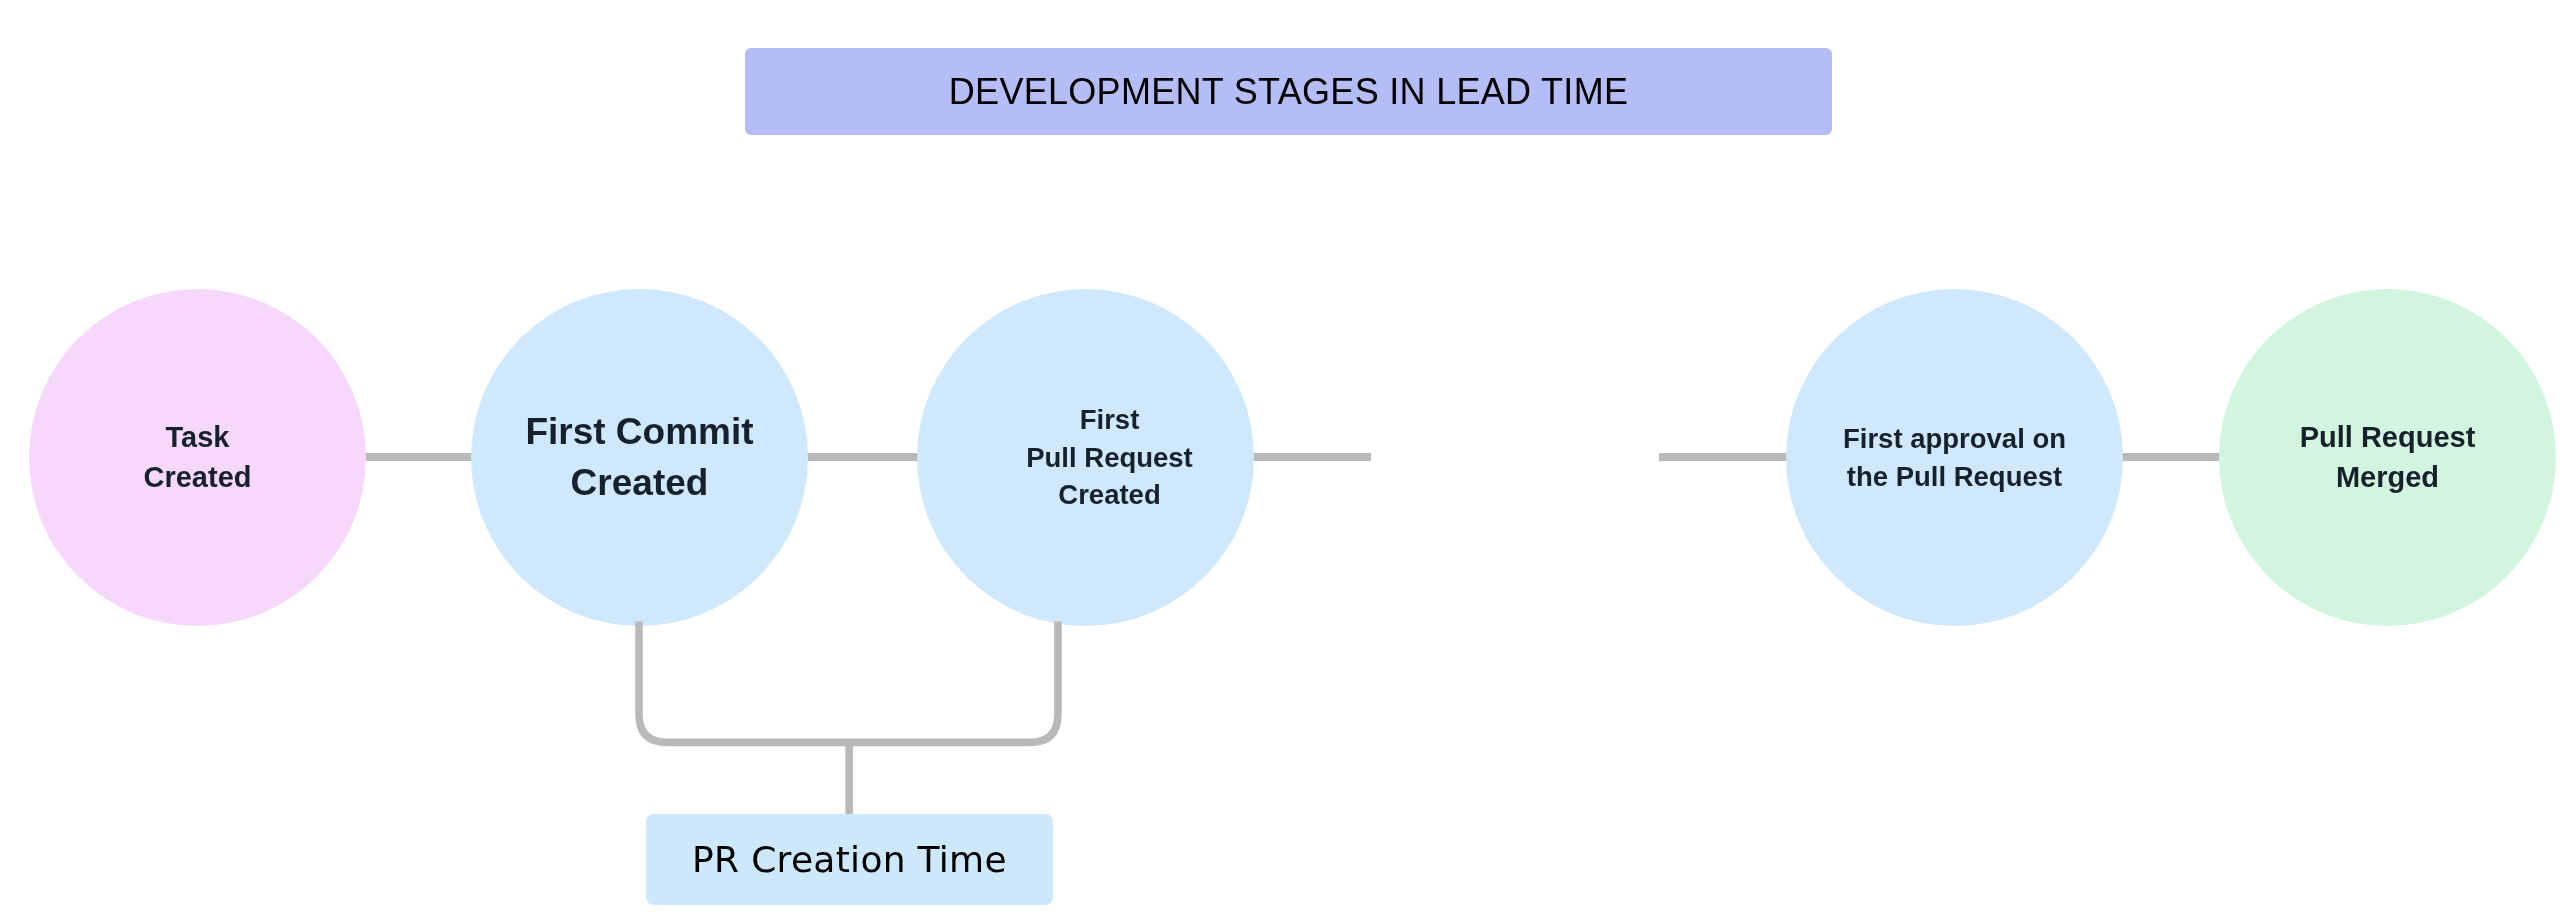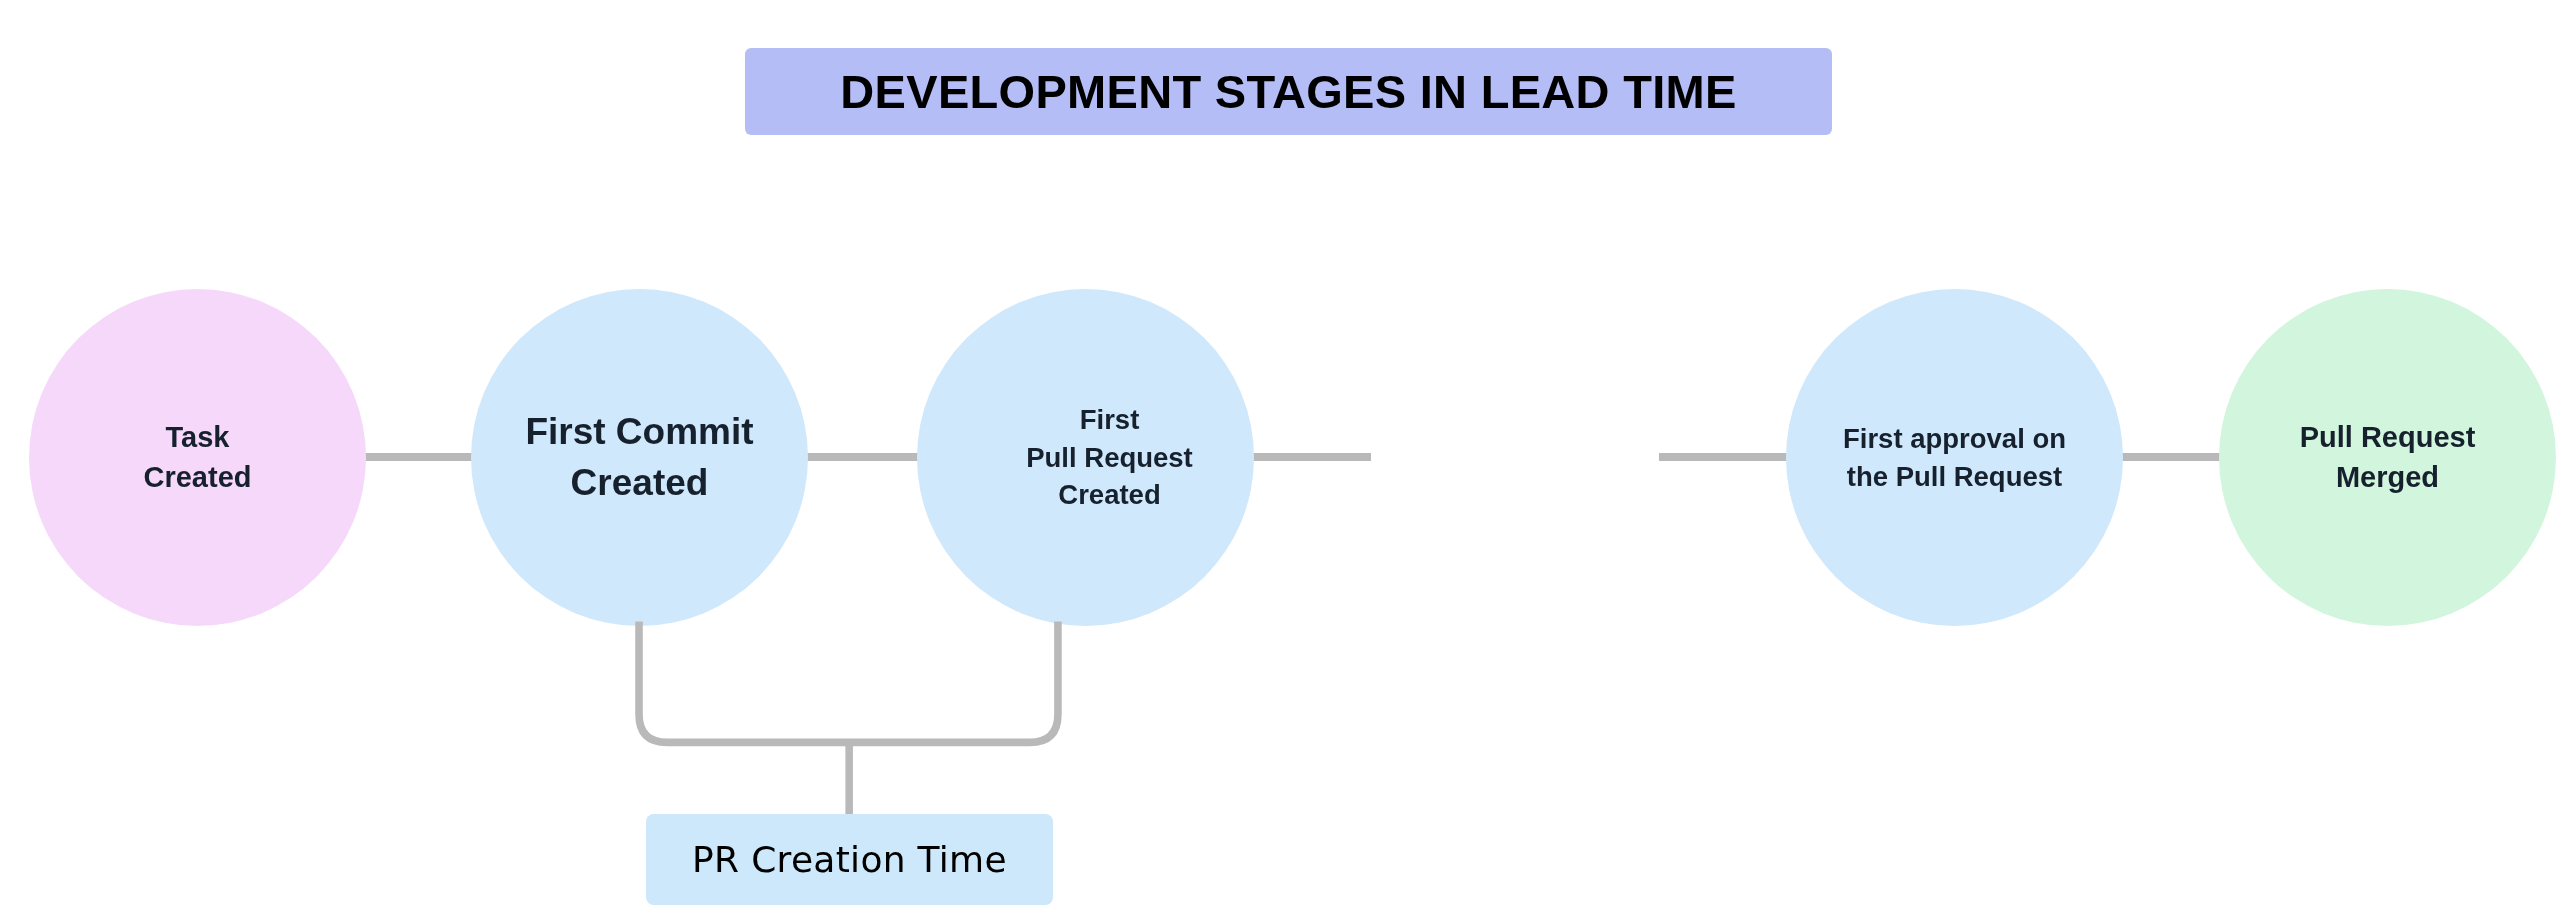--- a/index.html
+++ b/index.html
@@ -27,22 +27,22 @@
     height: 87px;
     background: #b4bdf5;
     border-radius: 6.2px;
     display: flex;
     align-items: center;
     justify-content: center;
     box-sizing: border-box;
   }
   #title-text {
     font-family: "Liberation Sans", sans-serif;
-    font-size: 47px;
-    font-weight: 700;
+    font-size: 36px;
+    font-weight: 400;
     color: #000000;
     letter-spacing: 0.3px;
     white-space: nowrap;
     line-height: 1;
   }
 
   
   .flow-line {
     position: absolute;
     height: 7.6px;

